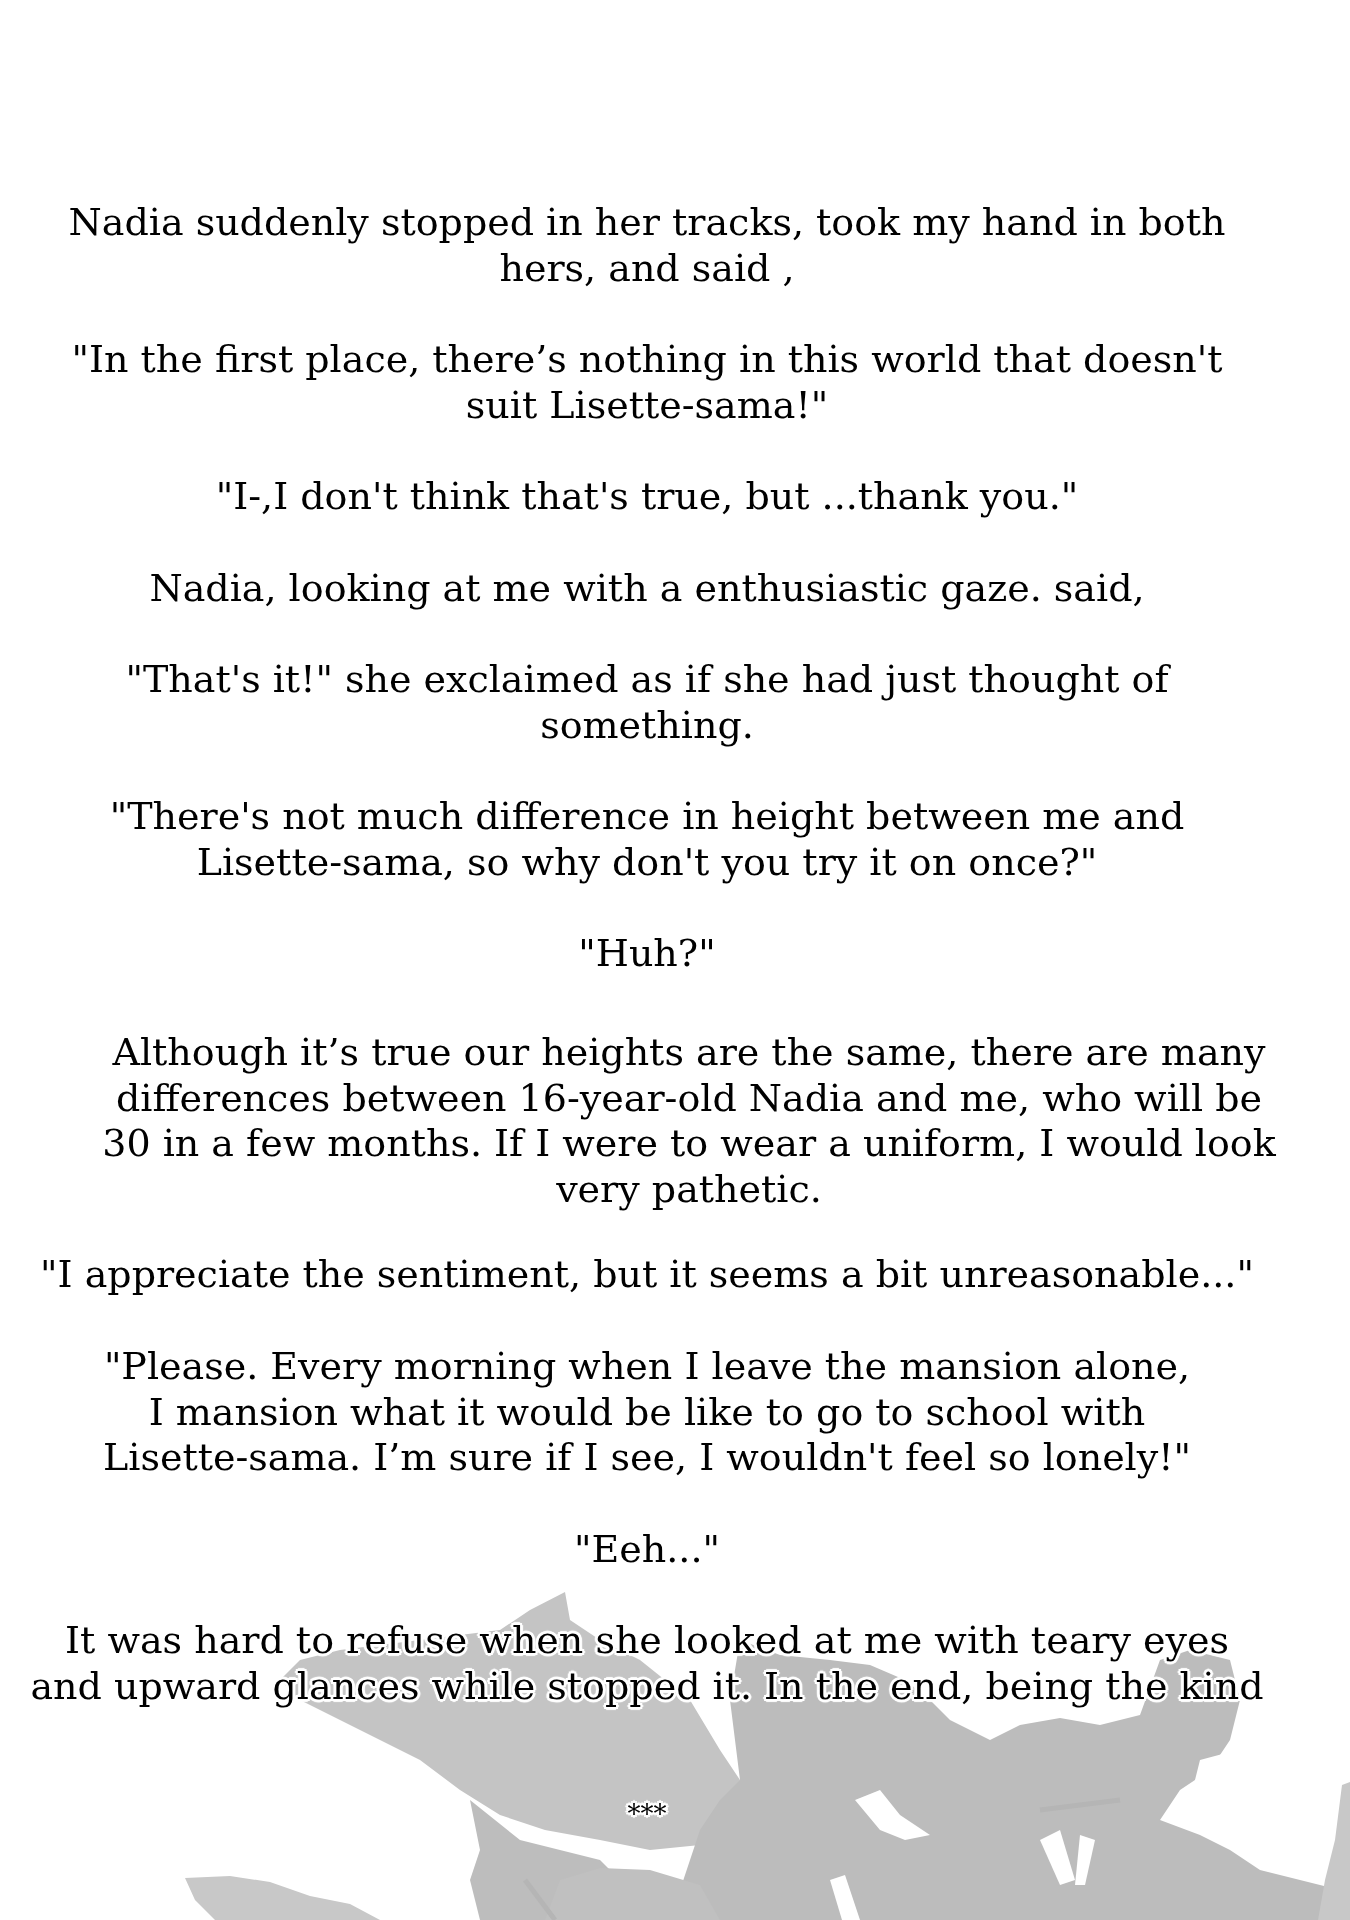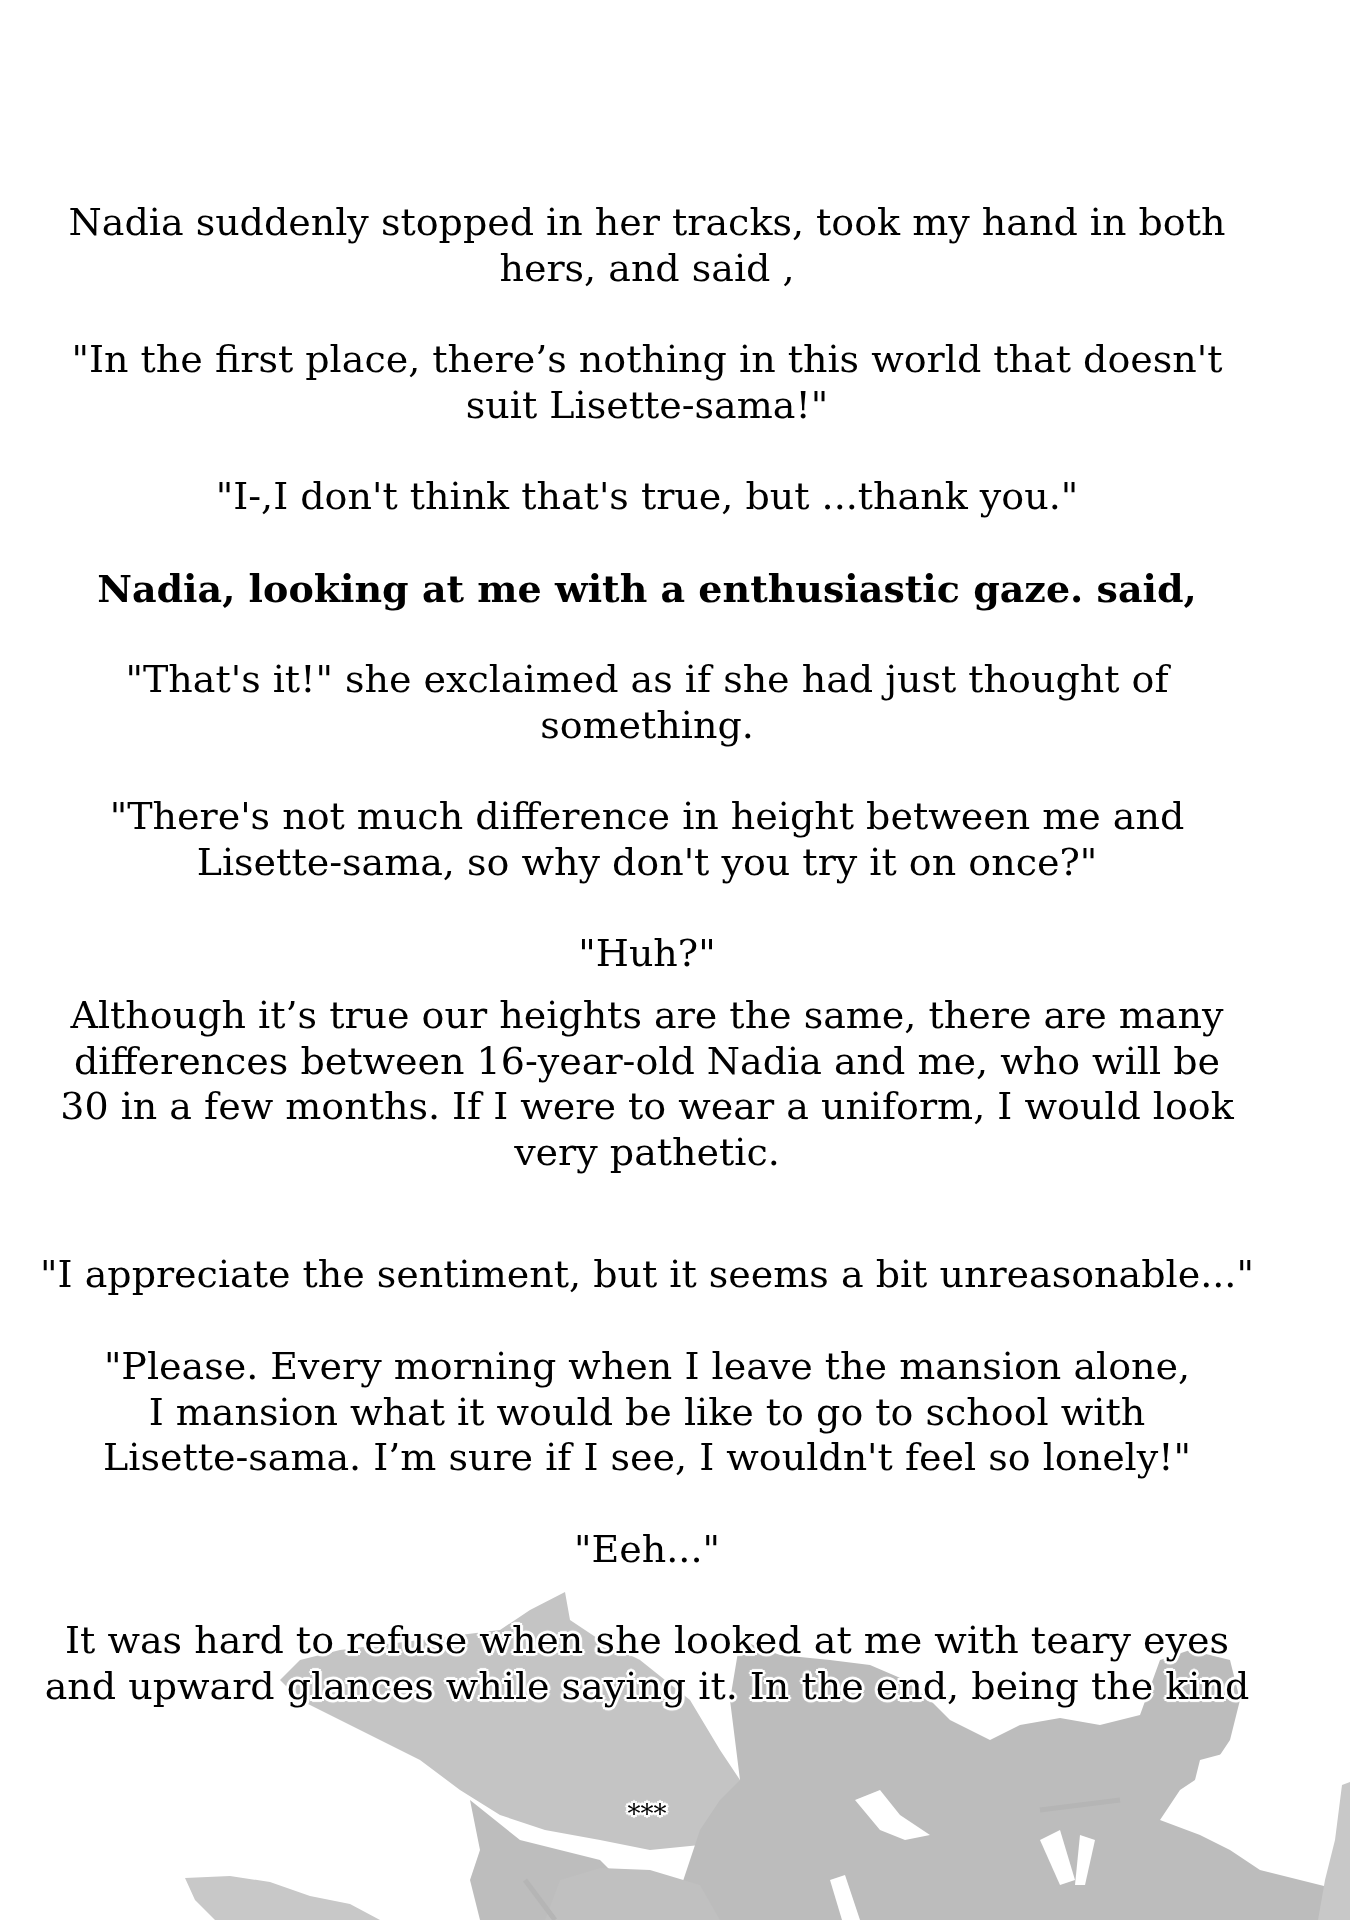--- a/index.html
+++ b/index.html
@@ -68,51 +68,51 @@
     <span class="line">Nadia suddenly stopped in her tracks, took my hand in both</span>
     <span class="line">hers, and said ,</span>
   </p>
   <p class="para" style="top:337px;">
     <span class="line">"In the first place, there’s nothing in this world that doesn't</span>
     <span class="line">suit Lisette-sama!"</span>
   </p>
   <p class="para" style="top:474px;">
     <span class="line">"I-,I don't think that's true, but ...thank you."</span>
   </p>
-  <p class="para" style="top:566px;font-weight:bold;">
+  <p class="para" style="top:566px;">
     <span class="line">Nadia, looking at me with a enthusiastic gaze. said,</span>
   </p>
   <p class="para" style="top:657px;">
     <span class="line">"That's it!" she exclaimed as if she had just thought of</span>
     <span class="line">something.</span>
   </p>
   <p class="para" style="top:794px;">
     <span class="line">"There's not much difference in height between me and</span>
     <span class="line">Lisette-sama, so why don't you try it on once?"</span>
   </p>
   <p class="para" style="top:931px;">
     <span class="line">"Huh?"</span>
   </p>
-  <p class="para" style="top:993px;">
+  <p class="para" style="top:1030px;margin-left:42px;">
     <span class="line">Although it’s true our heights are the same, there are many</span>
     <span class="line">differences between 16-year-old Nadia and me, who will be</span>
     <span class="line">30 in a few months. If I were to wear a uniform, I would look</span>
     <span class="line">very pathetic.</span>
   </p>
   <p class="para" style="top:1252px;">
     <span class="line">"I appreciate the sentiment, but it seems a bit unreasonable..."</span>
   </p>
   <p class="para" style="top:1344px;">
     <span class="line">"Please. Every morning when I leave the mansion alone,</span>
     <span class="line">I mansion what it would be like to go to school with</span>
     <span class="line">Lisette-sama. I’m sure if I see, I wouldn't feel so lonely!"</span>
   </p>
   <p class="para" style="top:1527px;">
     <span class="line">"Eeh..."</span>
   </p>
   <p class="para halo" style="top:1618px;">
     <span class="line">It was hard to refuse when she looked at me with teary eyes</span>
-    <span class="line">and upward glances while  saying it. In the end, being the kind</span>
+    <span class="line">and upward glances while  stopped it. In the end, being the kind</span>
   </p>
   <p class="para halo stars" style="top:1792px;">
     <span class="line">***</span>
   </p>
 </div>
 
 </body></html>

